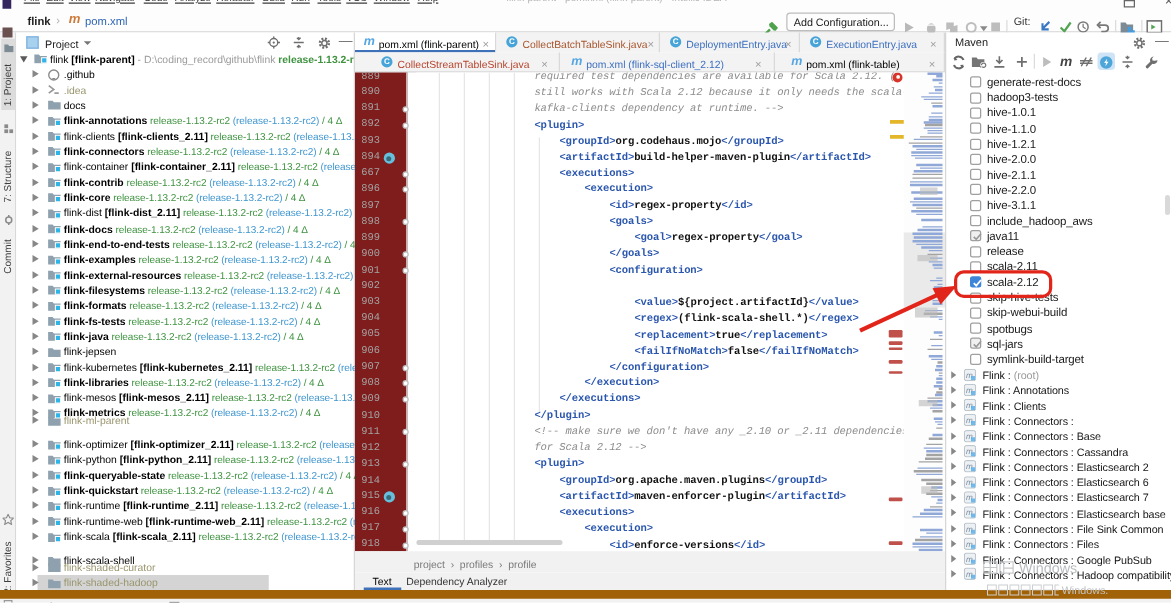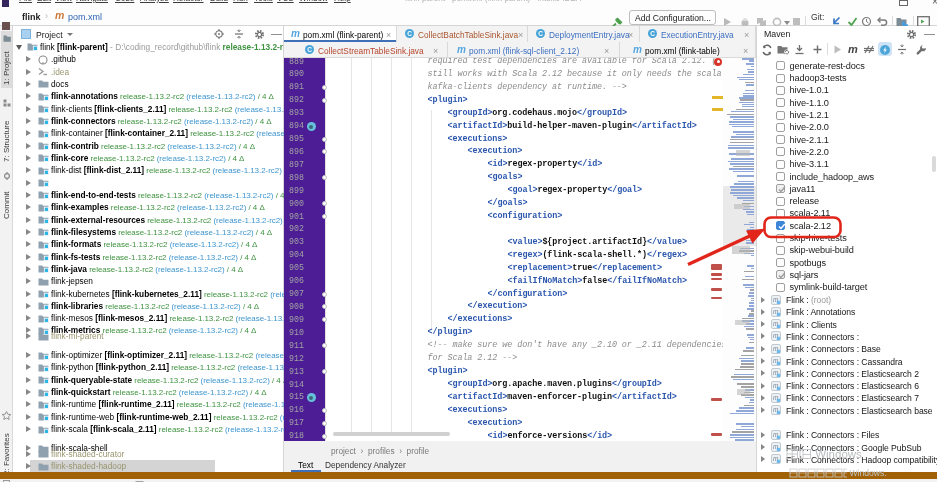--- a/index.html
+++ b/index.html
@@ -22,21 +22,21 @@
 .gry{color:#9a9a9a}
 b{font-weight:bold}
 
 #tabs1{left:284px;top:26px;width:472px;height:16px;background:#f3f3f3}
 #tabs2{left:284px;top:42px;width:472px;height:16px;background:#f3f3f3;border-bottom:1px solid #d9d9d9}
 .tab{position:absolute;top:0;height:16px;font-size:8.3px;border-right:1px solid #d9d9d9;overflow:hidden;white-space:nowrap}
 .tab .tx{position:absolute;top:4px}
 .tab .cl{position:absolute;top:3.5px;font-size:9px;color:#9a9a9a}
 .micon{position:absolute;top:2px;font-style:italic;font-weight:bold;font-size:10px;color:#54a6e2}
 .cicon{position:absolute;top:3px;width:9px;height:9px;border-radius:5px;background:#47a4d8;color:#fff;font-size:6.5px;font-weight:bold;text-align:center;line-height:9px}
-#gutter{left:284px;top:58px;width:42px;height:383px;background:#4c1d95;border-right:1px solid #e2e2e2}
+#gutter{left:284px;top:58px;width:42px;height:383px;background:#7f1d1d;border-right:1px solid #e2e2e2}
 .lnum{position:absolute;left:0;width:20px;text-align:right;font-family:"Liberation Mono",monospace;font-size:8.3px;color:#a3a3a3}
 .fold{position:absolute;left:37.5px;width:5px;height:5px;border:1px solid #bdbdbd;border-radius:3px;background:#fff;z-index:3}
 .mvnb{position:absolute;left:22.5px;width:9px;height:9px;border-radius:5px;background:#66c0dc}
 .mvnb:after{content:"";position:absolute;left:2.5px;top:2.5px;width:4px;height:4px;border-radius:2px;background:#3a6a7a}
 #code{left:333px;top:58px;width:390px;height:383px;background:#fff;overflow:hidden}
 .cline{position:absolute;left:0;white-space:pre;font-family:"Liberation Mono",monospace;font-size:8.45px;letter-spacing:-0.08px;color:#111;font-weight:bold;width:390px;overflow:hidden}
 .cm{color:#8c8c8c;font-style:italic;font-weight:normal}
 .tg{color:#2a56ad;font-weight:bold}
 .guide{position:absolute;width:1px;background:#e6e6e6}
 #sbar{left:723px;top:58px;width:33px;height:383px;background:#fdfdfd}
@@ -282,20 +282,21 @@
 <span style="position:absolute;left:38px;top:0">flink-dist <b>[flink-dist_2.11]</b><span style="font-size:8px;letter-spacing:-0.05px"><span class="grn">&nbsp;release-1.13.2-rc2 </span><span class="cyn">(release-1.13.2-rc2)</span><span class="grn"> / 4 Δ</span></span></span>
 </div>
 <div class="trow" style="top:150.53px;line-height:12.33px">
 <span class="arr-r" style="left:13px;top:3px"></span>
 <span style="position:absolute;left:25px;top:1.5px">
           <svg width="11" height="9" style="vertical-align:-1px">
             <path d="M0.5 1.5 h3.6 l1 1.3 h5.4 v5.7 h-10z" fill="#8fa1af"></path>
             <rect x="6.3" y="4.2" width="4.2" height="4.2" fill="#2fb4e8" stroke="#fff" stroke-width="0.8"></rect>
           </svg>
         </span>
+<span style="position:absolute;left:38px;top:0"><b>flink-docs</b><span style="font-size:8px;letter-spacing:-0.05px"><span class="grn">&nbsp;release-1.13.2-rc2 </span><span class="cyn">(release-1.13.2-rc2)</span><span class="grn"> / 4 Δ</span></span></span>
 </div>
 <div class="trow" style="top:162.86px;line-height:12.33px">
 <span class="arr-r" style="left:13px;top:3px"></span>
 <span style="position:absolute;left:25px;top:1.5px">
           <svg width="11" height="9" style="vertical-align:-1px">
             <path d="M0.5 1.5 h3.6 l1 1.3 h5.4 v5.7 h-10z" fill="#8fa1af"></path>
             <rect x="6.3" y="4.2" width="4.2" height="4.2" fill="#2fb4e8" stroke="#fff" stroke-width="0.8"></rect>
           </svg>
         </span>
 <span style="position:absolute;left:38px;top:0"><b>flink-end-to-end-tests</b><span style="font-size:8px;letter-spacing:-0.05px"><span class="grn">&nbsp;release-1.13.2-rc2 </span><span class="cyn">(release-1.13.2-rc2)</span><span class="grn"> / 4 Δ</span></span></span>
@@ -556,21 +557,21 @@
         <span class="cl" style="left:123px">×</span>
       </div>
 </div>
 <div class="abs" id="gutter">
 <div class="lnum" style="top:-1.50px">889</div>
 <div class="lnum" style="top:11.42px">890</div>
 <div class="lnum" style="top:24.34px">891</div>
 <div class="lnum" style="top:37.26px">892</div>
 <div class="lnum" style="top:50.18px">893</div>
 <div class="lnum" style="top:63.10px">894</div>
-<div class="lnum" style="top:76.02px">895</div>
+<div class="lnum" style="top:76.02px">667</div>
 <div class="lnum" style="top:88.94px">896</div>
 <div class="lnum" style="top:101.86px">897</div>
 <div class="lnum" style="top:114.78px">898</div>
 <div class="lnum" style="top:127.70px">899</div>
 <div class="lnum" style="top:140.62px">900</div>
 <div class="lnum" style="top:153.54px">901</div>
 <div class="lnum" style="top:166.46px">902</div>
 <div class="lnum" style="top:179.38px">903</div>
 <div class="lnum" style="top:192.30px">904</div>
 <div class="lnum" style="top:205.22px">905</div>
@@ -1079,20 +1080,31 @@
 <span class="arr-r" style="left:4px;top:3px;border-left-width:4.5px;border-top-width:3px;border-bottom-width:3px"></span>
 <span style="position:absolute;left:14px;top:1px">
           <svg width="10" height="10" style="vertical-align:-1.5px">
             <rect x="0.5" y="0.5" width="9" height="9" rx="1.5" fill="#eef1f4" stroke="#aab6bf" stroke-width="0.7"></rect>
             <text x="4.6" y="7.4" font-size="6.5" font-style="italic" fill="#77879a" text-anchor="middle">m</text>
             <rect x="5.8" y="5.8" width="3.2" height="3.2" fill="#54b0ee" opacity="0.85"></rect>
           </svg>
         </span>
 <span class="mtl" style="left:29px;top:1.5px">Flink : Connectors : Elasticsearch base</span>
 </div>
+<div class="mrow" style="top:390.55px">
+<span class="arr-r" style="left:4px;top:3px;border-left-width:4.5px;border-top-width:3px;border-bottom-width:3px"></span>
+<span style="position:absolute;left:14px;top:1px">
+          <svg width="10" height="10" style="vertical-align:-1.5px">
+            <rect x="0.5" y="0.5" width="9" height="9" rx="1.5" fill="#eef1f4" stroke="#aab6bf" stroke-width="0.7"></rect>
+            <text x="4.6" y="7.4" font-size="6.5" font-style="italic" fill="#77879a" text-anchor="middle">m</text>
+            <rect x="5.8" y="5.8" width="3.2" height="3.2" fill="#54b0ee" opacity="0.85"></rect>
+          </svg>
+        </span>
+<span class="mtl" style="left:29px;top:1.5px">Flink : Connectors : File Sink Common</span>
+</div>
 <div class="mrow" style="top:402.85px">
 <span class="arr-r" style="left:4px;top:3px;border-left-width:4.5px;border-top-width:3px;border-bottom-width:3px"></span>
 <span style="position:absolute;left:14px;top:1px">
           <svg width="10" height="10" style="vertical-align:-1.5px">
             <rect x="0.5" y="0.5" width="9" height="9" rx="1.5" fill="#eef1f4" stroke="#aab6bf" stroke-width="0.7"></rect>
             <text x="4.6" y="7.4" font-size="6.5" font-style="italic" fill="#77879a" text-anchor="middle">m</text>
             <rect x="5.8" y="5.8" width="3.2" height="3.2" fill="#54b0ee" opacity="0.85"></rect>
           </svg>
         </span>
 <span class="mtl" style="left:29px;top:1.5px">Flink : Connectors : Files</span>

